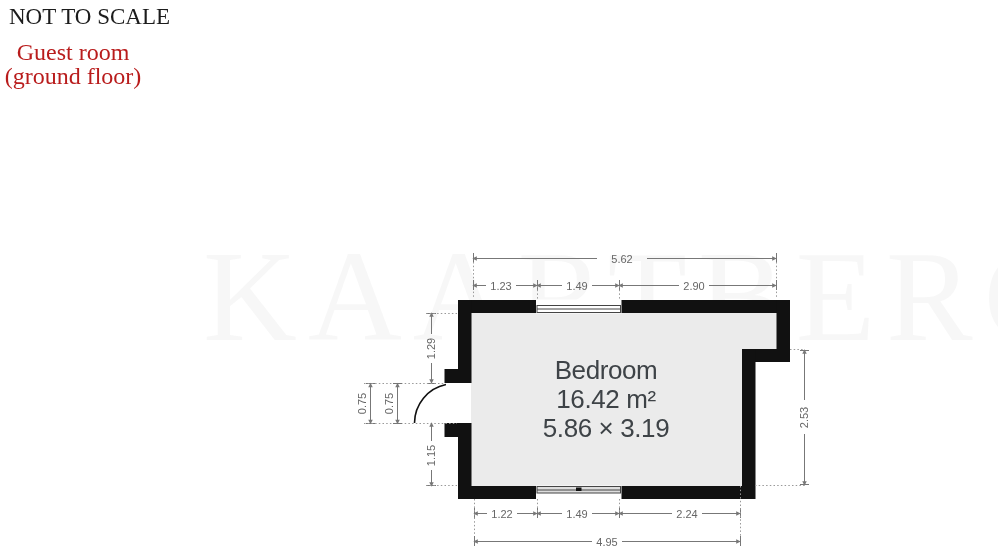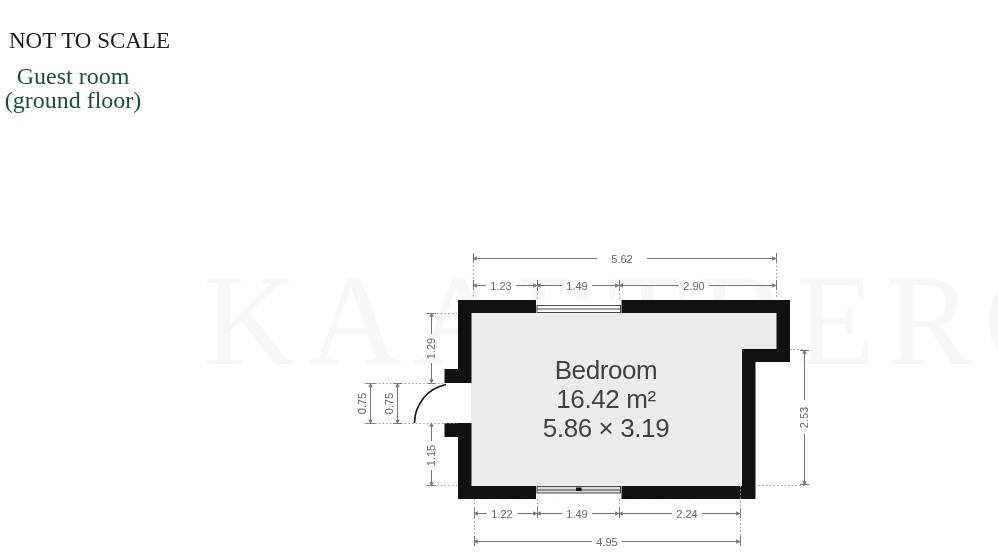--- a/index.html
+++ b/index.html
@@ -1,30 +1,30 @@
 <!DOCTYPE html>
 <html><head>
 <meta charset="utf-8">
 <style>
   html,body{margin:0;padding:0;background:#fff;}
   #page{position:relative;width:998px;height:556px;background:#fff;overflow:hidden;
         font-family:"Liberation Sans",sans-serif;}
-  .serif{font-family:"Liberation Serif",serif;margin-top:24px;}
+  .serif{font-family:"Liberation Serif",serif;}
 </style>
 </head>
 <body>
 <div id="page">
 
   <div class="serif" style="position:absolute;left:203px;top:231px;font-size:130px;line-height:1;color:rgba(60,80,80,0.042);letter-spacing:11px;white-space:nowrap;">KAARTBERG</div>
 
   <div class="serif" style="position:absolute;left:470px;top:428px;font-size:58px;line-height:1;color:rgba(60,80,80,0.038);letter-spacing:5px;white-space:nowrap;">Radland</div>
 
   <div class="serif" style="position:absolute;left:9px;top:4px;font-size:23px;color:#1c1c1c;letter-spacing:0px;">NOT TO SCALE</div>
 
-  <div class="serif" style="position:absolute;left:0px;top:40px;width:146px;text-align:center;font-size:24px;line-height:24px;color:#14532d;">Guest room<br>(ground floor)</div>
+  <div class="serif" style="position:absolute;left:0px;top:40px;width:146px;text-align:center;font-size:24px;line-height:24px;color:#b91c1c;">Guest room<br>(ground floor)</div>
 
   <svg width="998" height="556" viewBox="0 0 998 556" style="position:absolute;left:0;top:0;" xmlns="http://www.w3.org/2000/svg">
     <defs>
         <marker id="ah" viewBox="0 0 10 10" refX="8.5" refY="5" markerWidth="5.5" markerHeight="4.5" orient="auto-start-reverse">
           <path d="M0,0 L10,5 L0,10 z" fill="#777"></path>
         </marker>
       </defs>
 
     <g>
         <polygon points="471,313 777,313 777,349 742,349 742,486 471,486" fill="#ebebeb"></polygon>

